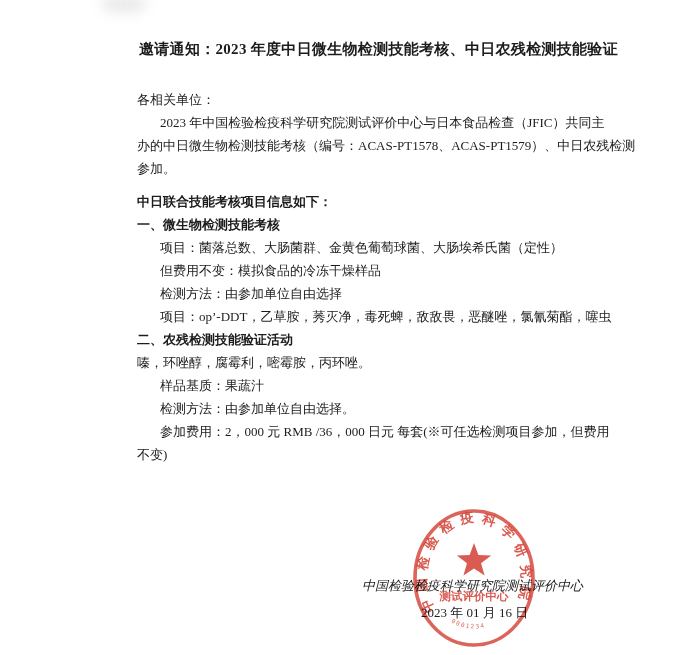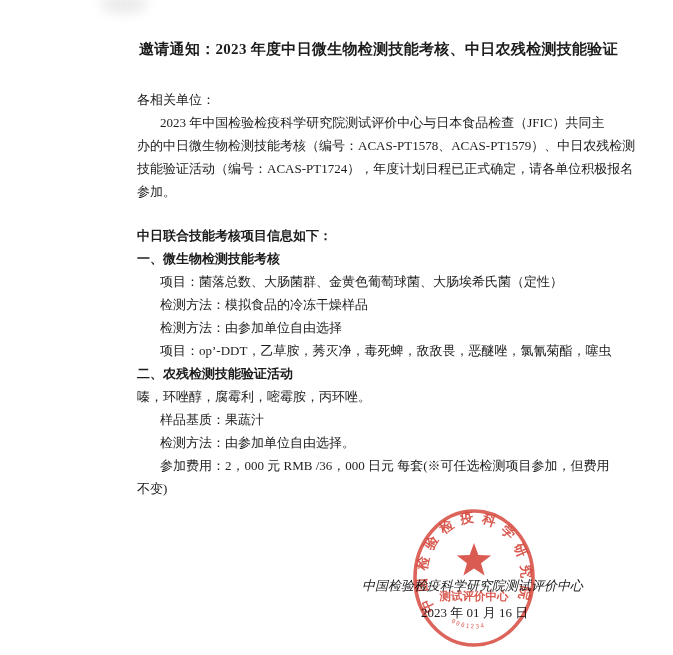--- a/index.html
+++ b/index.html
@@ -19,45 +19,44 @@
     position:absolute;left:137px;top:38px;width:448px;
     font-size:13px;line-height:23px;
   }
   .line{white-space:nowrap;}
   .title{
     font-weight:bold;font-size:15px;letter-spacing:.3px;
     margin-bottom:27px;margin-left:2px;
   }
   .ind{padding-left:23px;}
   .bold{font-weight:bold;}
-  .gap{margin-top:21px;}
+  .gap{margin-top:10px;}
   .sig{position:absolute;white-space:nowrap;font-size:13px;z-index:2;}
   .sig-org{left:362px;top:577px;font-style:italic;}
   .sig-date{left:421px;top:604px;}
   .seal{
     position:absolute;left:389px;top:493px;width:170px;height:170px;
     z-index:3;mix-blend-mode:multiply;opacity:.9;
   }
 </style>
 </head>
 <body>
 
 <div class="smudge"></div>
 
 <div class="doc">
   <div class="line title">邀请通知：2023 年度中日微生物检测技能考核、中日农残检测技能验证</div>
   <div class="line">各相关单位：</div>
   <div class="line ind">2023 年中国检验检疫科学研究院测试评价中心与日本食品检查（JFIC）共同主</div>
   <div class="line">办的中日微生物检测技能考核（编号：ACAS-PT1578、ACAS-PT1579）、中日农残检测</div>
-  <div class="line">技能验证活动（编号：ACAS-PT1724），年度计划日程已正式确定，请各单位积极报名</div>
   <div class="line">参加。</div>
   <div class="line bold gap">中日联合技能考核项目信息如下：</div>
   <div class="line bold">一、微生物检测技能考核</div>
   <div class="line ind">项目：菌落总数、大肠菌群、金黄色葡萄球菌、大肠埃希氏菌（定性）</div>
-  <div class="line ind">检测方法：模拟食品的冷冻干燥样品</div>
+  <div class="line ind">但费用不变：模拟食品的冷冻干燥样品</div>
   <div class="line ind">检测方法：由参加单位自由选择</div>
   <div class="line ind">项目：op’-DDT，乙草胺，莠灭净，毒死蜱，敌敌畏，恶醚唑，氯氰菊酯，噻虫</div>
   <div class="line bold">二、农残检测技能验证活动</div>
   <div class="line">嗪，环唑醇，腐霉利，嘧霉胺，丙环唑。</div>
   <div class="line ind">样品基质：果蔬汁</div>
   <div class="line ind">检测方法：由参加单位自由选择。</div>
   <div class="line ind">参加费用：2，000 元 RMB /36，000 日元 每套(※可任选检测项目参加，但费用</div>
   <div class="line">不变)</div>
 </div>
 

